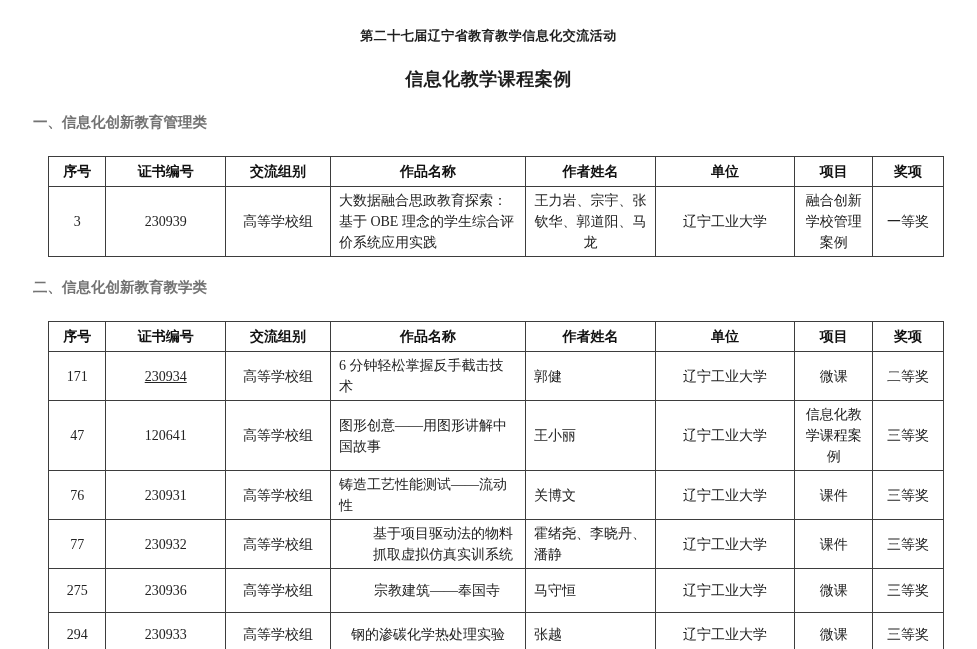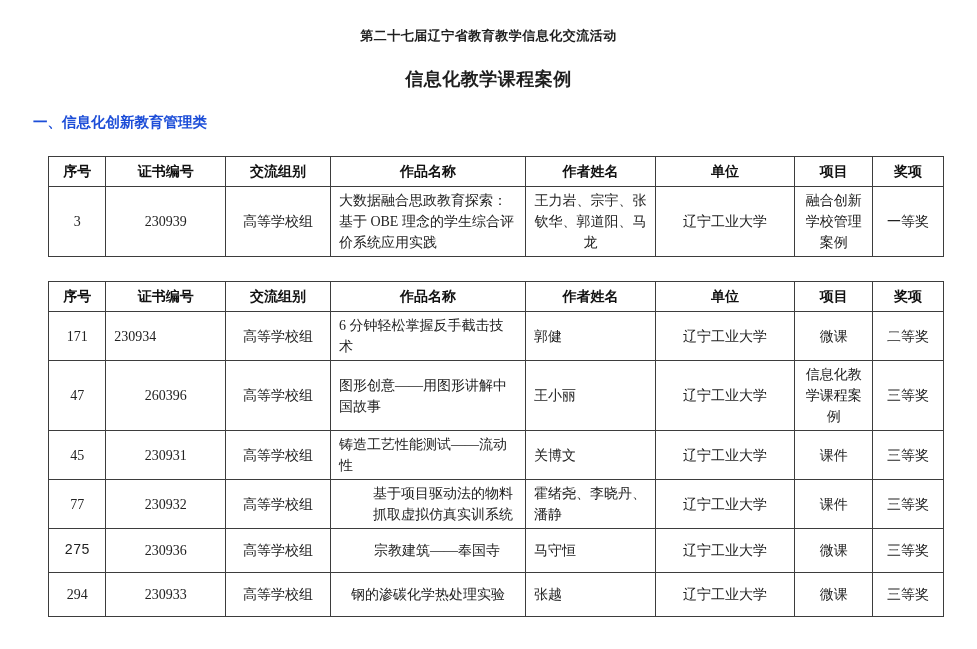--- a/index.html
+++ b/index.html
@@ -28,21 +28,21 @@
     line-height: 26px;
     margin-top: 16px;
     letter-spacing: 0.5px;
   }
   .section-heading {
     font-family: "Liberation Sans", "DejaVu Sans", sans-serif;
     font-weight: bold;
     font-size: 14.5px;
     line-height: 20px;
     margin-top: 20px;
-    color: #1d4ed8;
+    color: #737373;
   }
   table.awards-table {
     border-collapse: collapse;
     table-layout: fixed;
     width: 896px;
     margin: 24px 0 0 15px;
   }
   table.awards-table th,
   table.awards-table td {
     border: 1px solid #3d3d3d;
@@ -103,20 +103,21 @@
             <td style="text-align: center;">230939</td>
             <td style="text-align: center;">高等学校组</td>
             <td style="text-align: left;">大数据融合思政教育探索：基于 OBE 理念的学生综合评价系统应用实践</td>
             <td style="text-align: center;">王力岩、宗宇、张钦华、郭道阳、马龙</td>
             <td style="text-align: center;">辽宁工业大学</td>
             <td style="text-align: center;">融合创新学校管理案例</td>
             <td style="text-align: center;">一等奖</td>
           </tr>
         </tbody>
       </table>
+      <div class="section-heading">二、信息化创新教育教学类</div>
       <table class="awards-table">
         <colgroup>
           <col style="width: 6.4%;">
           <col style="width: 13.4%;">
           <col style="width: 11.7%;">
           <col style="width: 21.8%;">
           <col style="width: 14.5%;">
           <col style="width: 15.6%;">
           <col style="width: 8.7%;">
           <col style="width: 7.9%;">
@@ -129,60 +130,60 @@
             <th>作品名称</th>
             <th>作者姓名</th>
             <th>单位</th>
             <th>项目</th>
             <th>奖项</th>
           </tr>
         </thead>
         <tbody>
           <tr>
             <td style="text-align: center;">171</td>
-            <td style="text-align: left;">230934</td>
+            <td style="text-align: center; text-decoration: underline;">230934</td>
             <td style="text-align: center;">高等学校组</td>
             <td style="text-align: left;">6 分钟轻松掌握反手截击技术</td>
             <td style="text-align: left;">郭健</td>
             <td style="text-align: center;">辽宁工业大学</td>
             <td style="text-align: center;">微课</td>
             <td style="text-align: center;">二等奖</td>
           </tr>
           <tr>
             <td style="text-align: center;">47</td>
-            <td style="text-align: center;">260396</td>
+            <td style="text-align: center;">120641</td>
             <td style="text-align: center;">高等学校组</td>
             <td style="text-align: left;">图形创意——用图形讲解中国故事</td>
             <td style="text-align: left;">王小丽</td>
             <td style="text-align: center;">辽宁工业大学</td>
             <td style="text-align: center;">信息化教学课程案例</td>
             <td style="text-align: center;">三等奖</td>
           </tr>
           <tr>
-            <td style="text-align: center;">45</td>
+            <td style="text-align: center;">76</td>
             <td style="text-align: center;">230931</td>
             <td style="text-align: center;">高等学校组</td>
             <td style="text-align: left;">铸造工艺性能测试——流动性</td>
             <td style="text-align: left;">关博文</td>
             <td style="text-align: center;">辽宁工业大学</td>
             <td style="text-align: center;">课件</td>
             <td style="text-align: center;">三等奖</td>
           </tr>
           <tr>
             <td style="text-align: center;">77</td>
             <td style="text-align: center;">230932</td>
             <td style="text-align: center;">高等学校组</td>
             <td style="text-align: left; padding-left: 42px;">基于项目驱动法的物料抓取虚拟仿真实训系统</td>
             <td style="text-align: left;">霍绪尧、李晓丹、潘静</td>
             <td style="text-align: center;">辽宁工业大学</td>
             <td style="text-align: center;">课件</td>
             <td style="text-align: center;">三等奖</td>
           </tr>
           <tr>
-            <td style="text-align: center; font-family: Liberation Mono, monospace;">275</td>
+            <td style="text-align: center;">275</td>
             <td style="text-align: center;">230936</td>
             <td style="text-align: center;">高等学校组</td>
             <td style="text-align: left; padding-left: 43px;">宗教建筑——奉国寺</td>
             <td style="text-align: left;">马守恒</td>
             <td style="text-align: center;">辽宁工业大学</td>
             <td style="text-align: center;">微课</td>
             <td style="text-align: center;">三等奖</td>
           </tr>
           <tr>
             <td style="text-align: center;">294</td>

